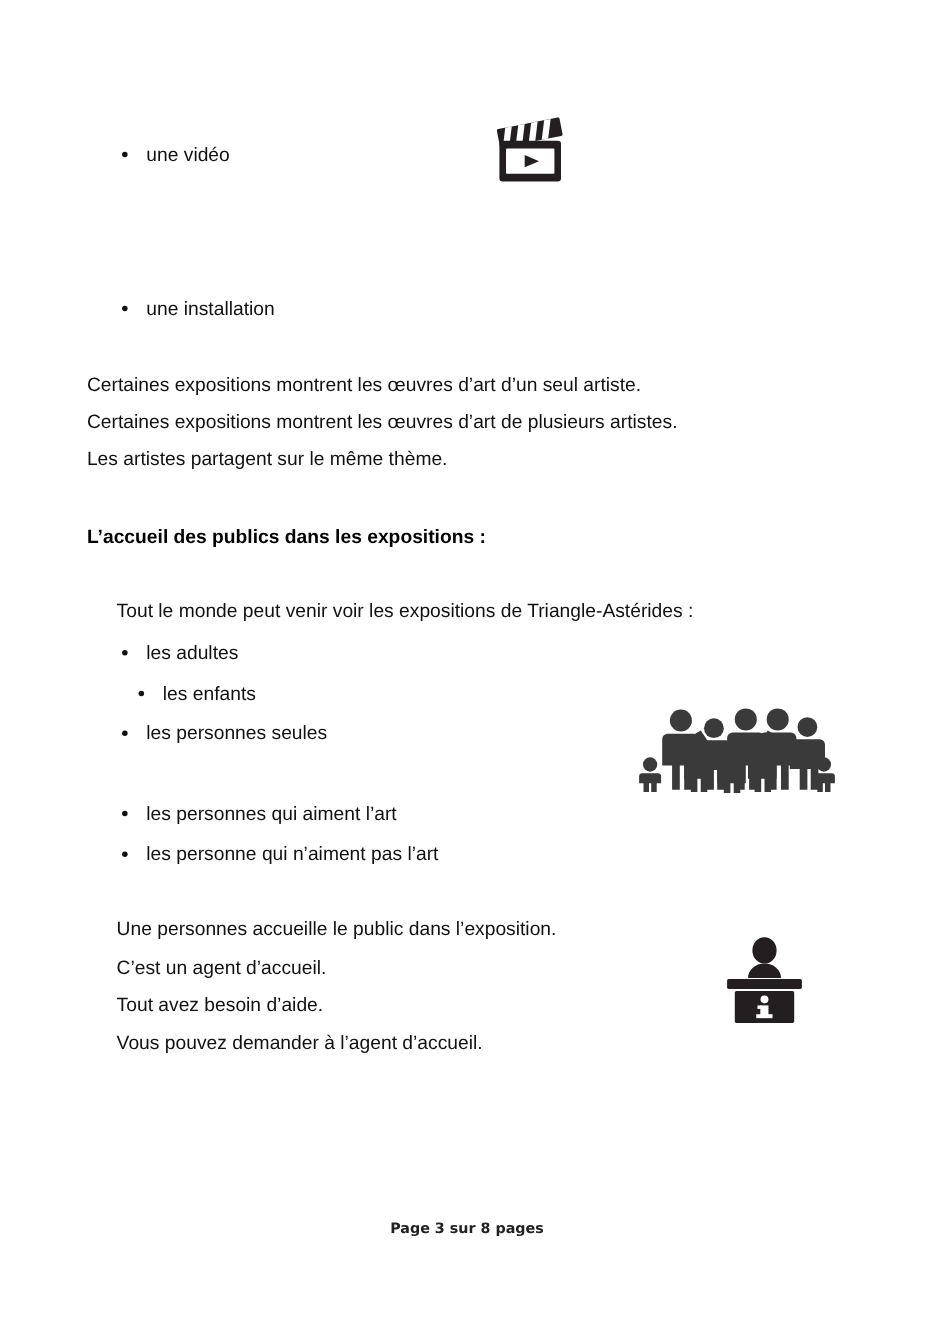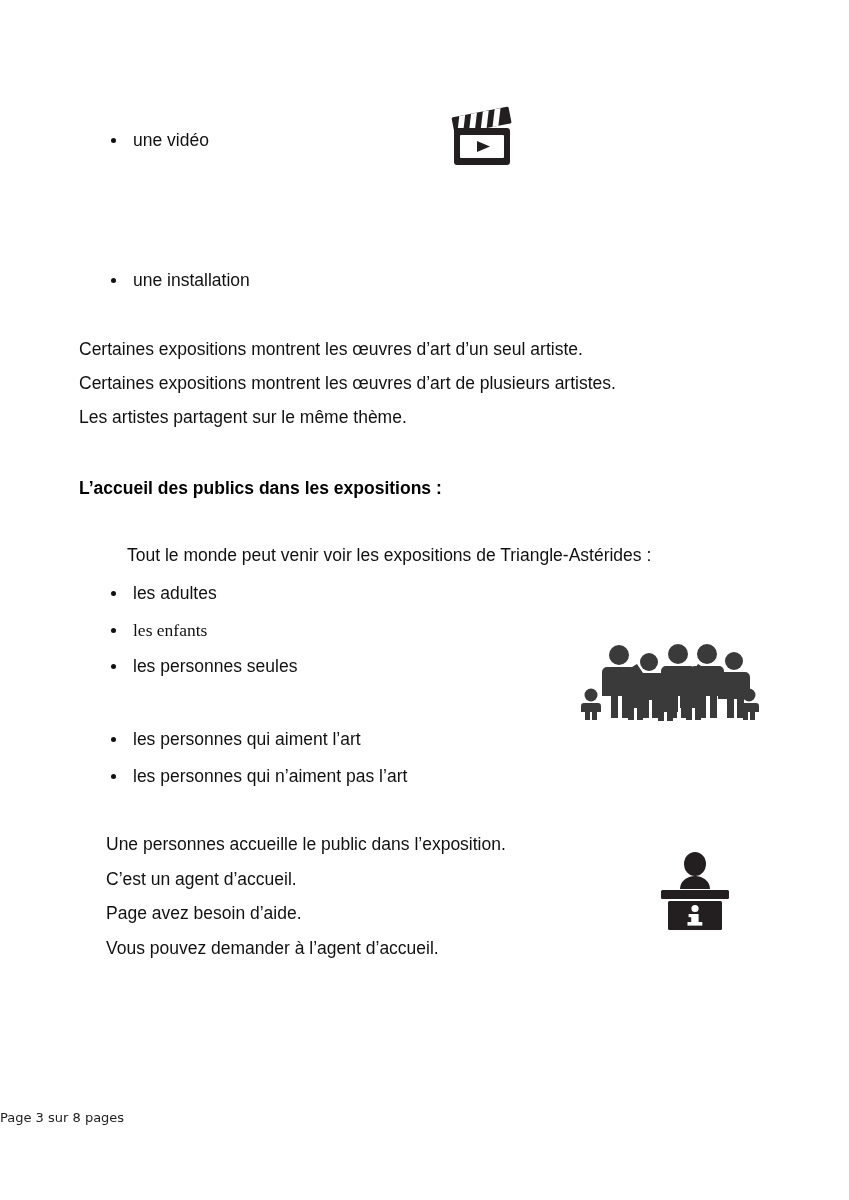--- a/index.html
+++ b/index.html
@@ -48,23 +48,25 @@
   .heading {
     position: absolute;
     font-size: 17.5px;
     font-weight: bold;
     white-space: nowrap;
     color: #000000;
   }
   .footer {
     position: absolute;
     width: 100%;
+    text-align: center;
     font-size: 13px;
     color: #222222;
     font-family: "DejaVu Sans", sans-serif;
+    font-weight: bold;
   }
 
   
   .icon {
     position: absolute;
   }
 </style>
 </head>
 <body>
 
@@ -98,41 +100,41 @@
     <span class="dot"></span>
     <span class="txt">une installation</span>
   </div>
 
   <div class="line" style="left:79px; top:374px;">Certaines expositions montrent les œuvres d’art de plusieurs artistes.</div>
   <div class="line" style="left:79px; top:340px;">Certaines expositions montrent les œuvres d’art d’un seul artiste.</div>
   <div class="line" style="left:79px; top:408px;"> Les artistes partagent sur le même thème.</div>
 
   <div class="heading" style="left:79px; top:478px;">L’accueil des publics dans les expositions :</div>
 
-  <div class="line" style="left:106px; top:546px;margin-left:21px;">Tout le monde peut venir voir les expositions de Triangle-Astérides :</div>
+  <div class="line" style="left:106px; top:546px;">Tout le monde peut venir voir les expositions de Triangle-Astérides :</div>
 
   <div class="bullet-item" style="left:111px; top:583px;">
     <span class="dot"></span>
     <span class="txt">les adultes</span>
   </div>
-  <div class="bullet-item" style="left:111px; top:620px;font-family:Liberation Serif, serif;">
+  <div class="bullet-item" style="left:126px; top:620px;">
     <span class="dot"></span>
     <span class="txt">les enfants</span>
   </div>
   <div class="bullet-item" style="left:111px; top:656px;">
     <span class="dot"></span>
     <span class="txt">les personnes seules</span>
   </div>
   <div class="bullet-item" style="left:111px; top:729px;">
     <span class="dot"></span>
     <span class="txt">les personnes qui aiment l’art</span>
   </div>
   <div class="bullet-item" style="left:111px; top:766px;">
     <span class="dot"></span>
-    <span class="txt">les personnes qui n’aiment pas l’art</span>
+    <span class="txt">les personne qui n’aiment pas l’art</span>
   </div>
 
   <div class="icon" style="left:577px; top:639px; width:186px; height:82px;">
     <svg width="186" height="82" viewBox="0 0 186 82" xmlns="http://www.w3.org/2000/svg">
       <g fill="#3a3a3a">
 
         <circle cx="42" cy="16" r="10"></circle>
         <path d="M30 28 h24 a5 5 0 0 1 5 5 v24 h-7 v22 h-7 v-22 h-4 v22 h-7 v-22 h-9 v-24 a5 5 0 0 1 5 -5 z"></path>
 
         <circle cx="72" cy="23" r="9"></circle>
@@ -165,21 +167,21 @@
         <path d="M7 64 h14 a3 3 0 0 1 3 3 v6 h-4 v8 h-5 v-8 h-2 v8 h-5 v-8 h-4 v-6 a3 3 0 0 1 3 -3 z"></path>
 
         <circle cx="172" cy="56" r="6.5"></circle>
         <path d="M165 64 h14 a3 3 0 0 1 3 3 v6 h-4 v8 h-5 v-8 h-2 v8 h-5 v-8 h-4 v-6 a3 3 0 0 1 3 -3 z"></path>
       </g>
     </svg>
   </div>
 
   <div class="line" style="left:106px; top:835px;">Une personnes accueille le public dans l’exposition.</div>
   <div class="line" style="left:106px; top:870px;">C’est un agent d’accueil.</div>
-  <div class="line" style="left:106px; top:904px;">Page avez besoin d’aide.</div>
+  <div class="line" style="left:106px; top:904px;">Tout avez besoin d’aide.</div>
   <div class="line" style="left:106px; top:939px;text-align:right;">Vous pouvez demander à l’agent d’accueil.</div>
 
   <div class="icon" style="left:657px; top:851px; width:76px; height:81px;">
     <svg width="76" height="81" viewBox="0 0 76 81" xmlns="http://www.w3.org/2000/svg">
       <g fill="#231f20">
 
         <ellipse cx="38" cy="13" rx="11" ry="12"></ellipse>
 
         <path d="M23 38 a15 13 0 0 1 30 0 z"></path>
 

